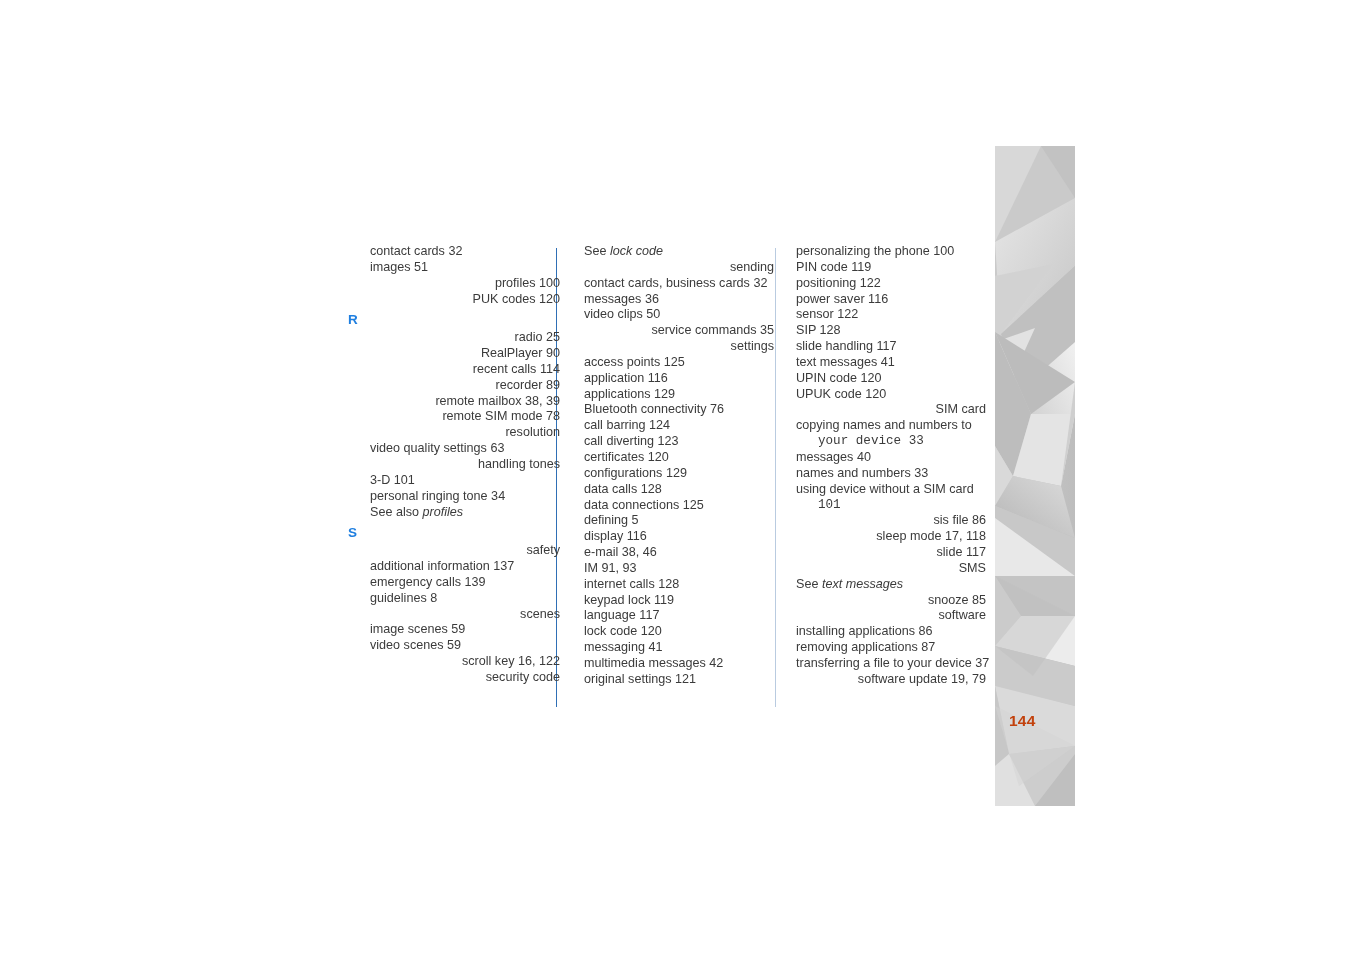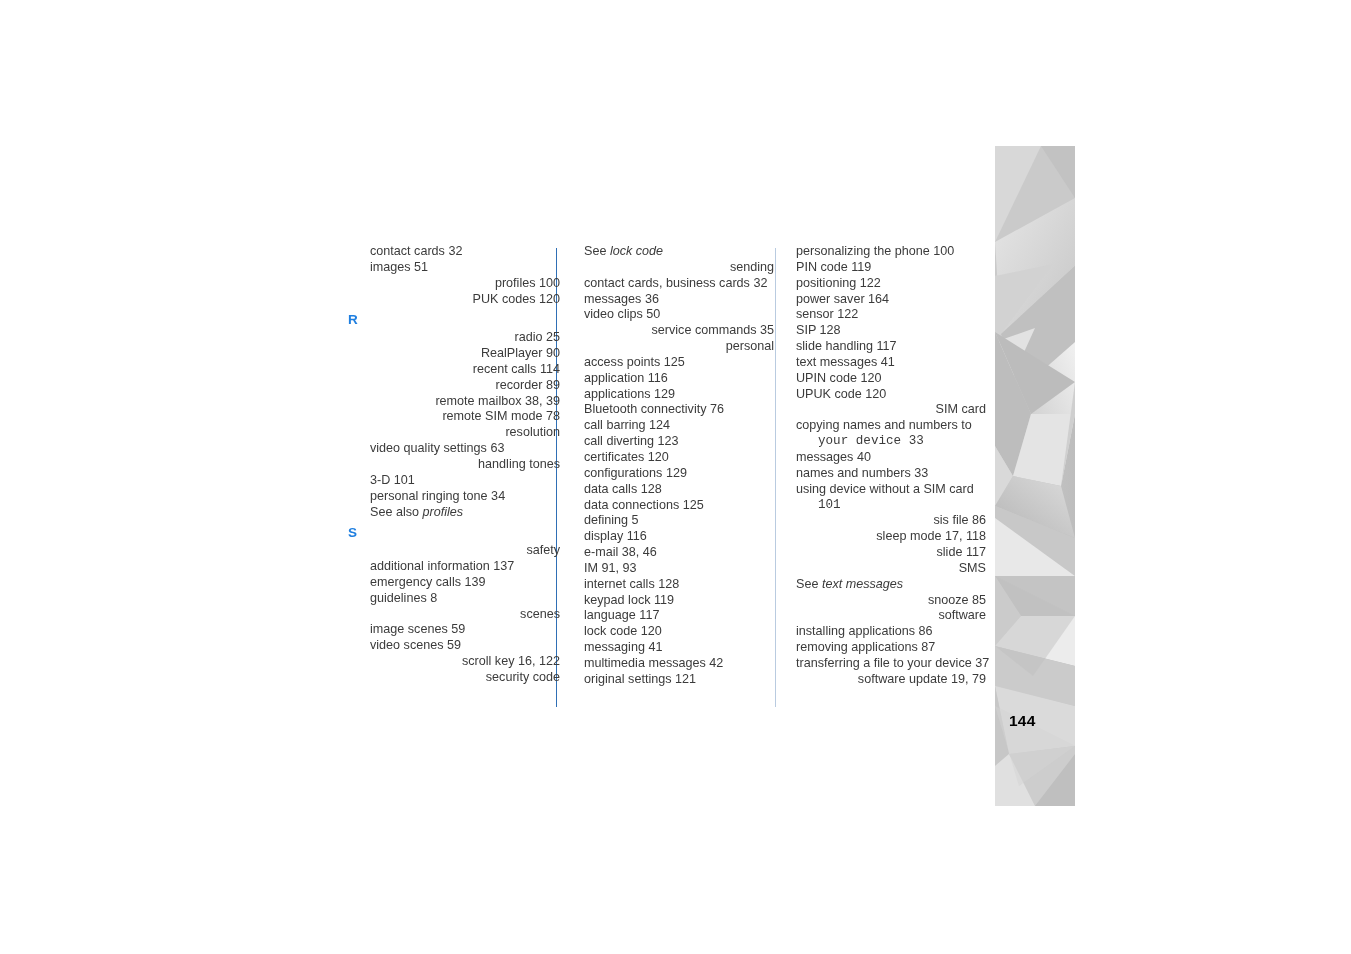--- a/index.html
+++ b/index.html
@@ -27,21 +27,21 @@
     background: #c3c3c3;
   }
   .deco-band svg { display: block; width: 80px; height: 660px; }
 
   .page-number {
     position: absolute;
     left: 1009px;
     top: 712px;
     font-size: 15.5px;
     font-weight: bold;
-    color: #000000;
+    color: #c2410c;
     letter-spacing: 0.2px;
   }
 
   
   .index-area {
     position: absolute;
     left: 348px;
     top: 244px;
     width: 650px;
     height: 470px;
@@ -175,21 +175,21 @@
       <div class="entry lvl-0">scroll key  16, 122</div>
       <div class="entry lvl-0">security code</div>
     </div>
   <div class="col col-2">
       <div class="entry lvl-1"><span>See </span><em>lock code</em></div>
       <div class="entry lvl-0">sending</div>
       <div class="entry lvl-1">contact cards, business cards  32</div>
       <div class="entry lvl-1">messages  36</div>
       <div class="entry lvl-1">video clips  50</div>
       <div class="entry lvl-0">service commands  35</div>
-      <div class="entry lvl-0">personal</div>
+      <div class="entry lvl-0">settings</div>
       <div class="entry lvl-1">access points  125</div>
       <div class="entry lvl-1">application  116</div>
       <div class="entry lvl-1">applications  129</div>
       <div class="entry lvl-1">Bluetooth connectivity  76</div>
       <div class="entry lvl-1">call barring  124</div>
       <div class="entry lvl-1">call diverting  123</div>
       <div class="entry lvl-1">certificates  120</div>
       <div class="entry lvl-1">configurations  129</div>
       <div class="entry lvl-1">data calls  128</div>
       <div class="entry lvl-1">data connections  125</div>
@@ -202,21 +202,21 @@
       <div class="entry lvl-1">language  117</div>
       <div class="entry lvl-1">lock code  120</div>
       <div class="entry lvl-1">messaging  41</div>
       <div class="entry lvl-1">multimedia messages  42</div>
       <div class="entry lvl-1">original settings  121</div>
     </div>
   <div class="col col-3">
       <div class="entry lvl-1">personalizing the phone  100</div>
       <div class="entry lvl-1">PIN code  119</div>
       <div class="entry lvl-1">positioning  122</div>
-      <div class="entry lvl-1">power saver  164</div>
+      <div class="entry lvl-1">power saver  116</div>
       <div class="entry lvl-1">sensor  122</div>
       <div class="entry lvl-1">SIP  128</div>
       <div class="entry lvl-1">slide handling  117</div>
       <div class="entry lvl-1">text messages  41</div>
       <div class="entry lvl-1">UPIN code  120</div>
       <div class="entry lvl-1">UPUK code  120</div>
       <div class="entry lvl-0">SIM card</div>
       <div class="entry lvl-1">copying names and numbers to</div>
       <div class="entry lvl-2">your device  33</div>
       <div class="entry lvl-1">messages  40</div>

